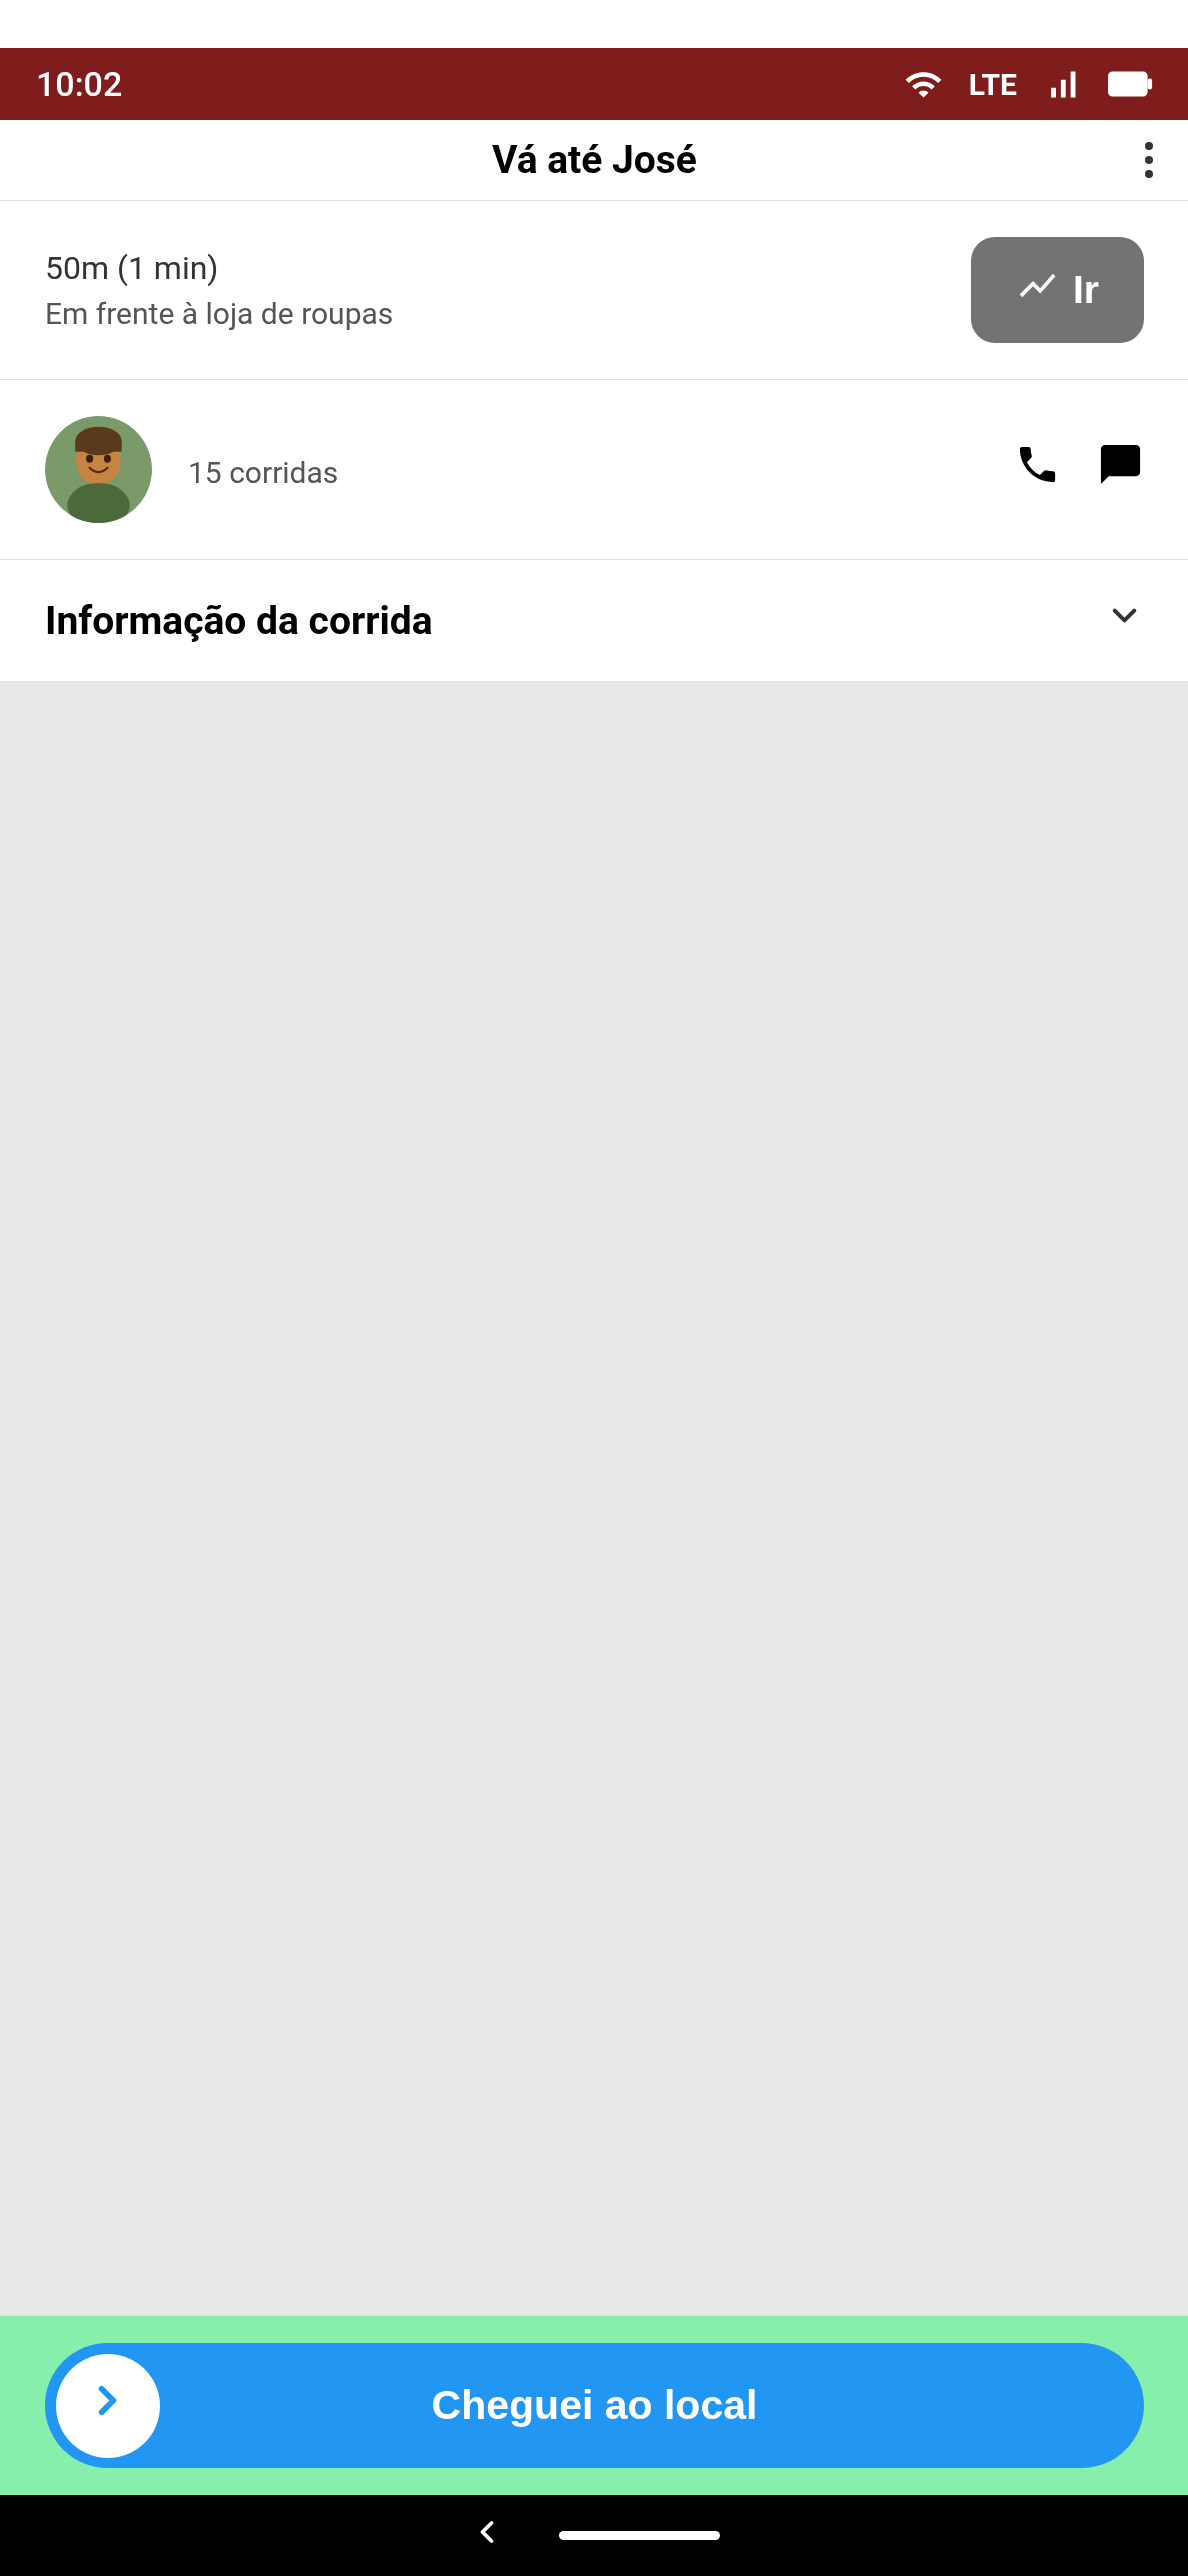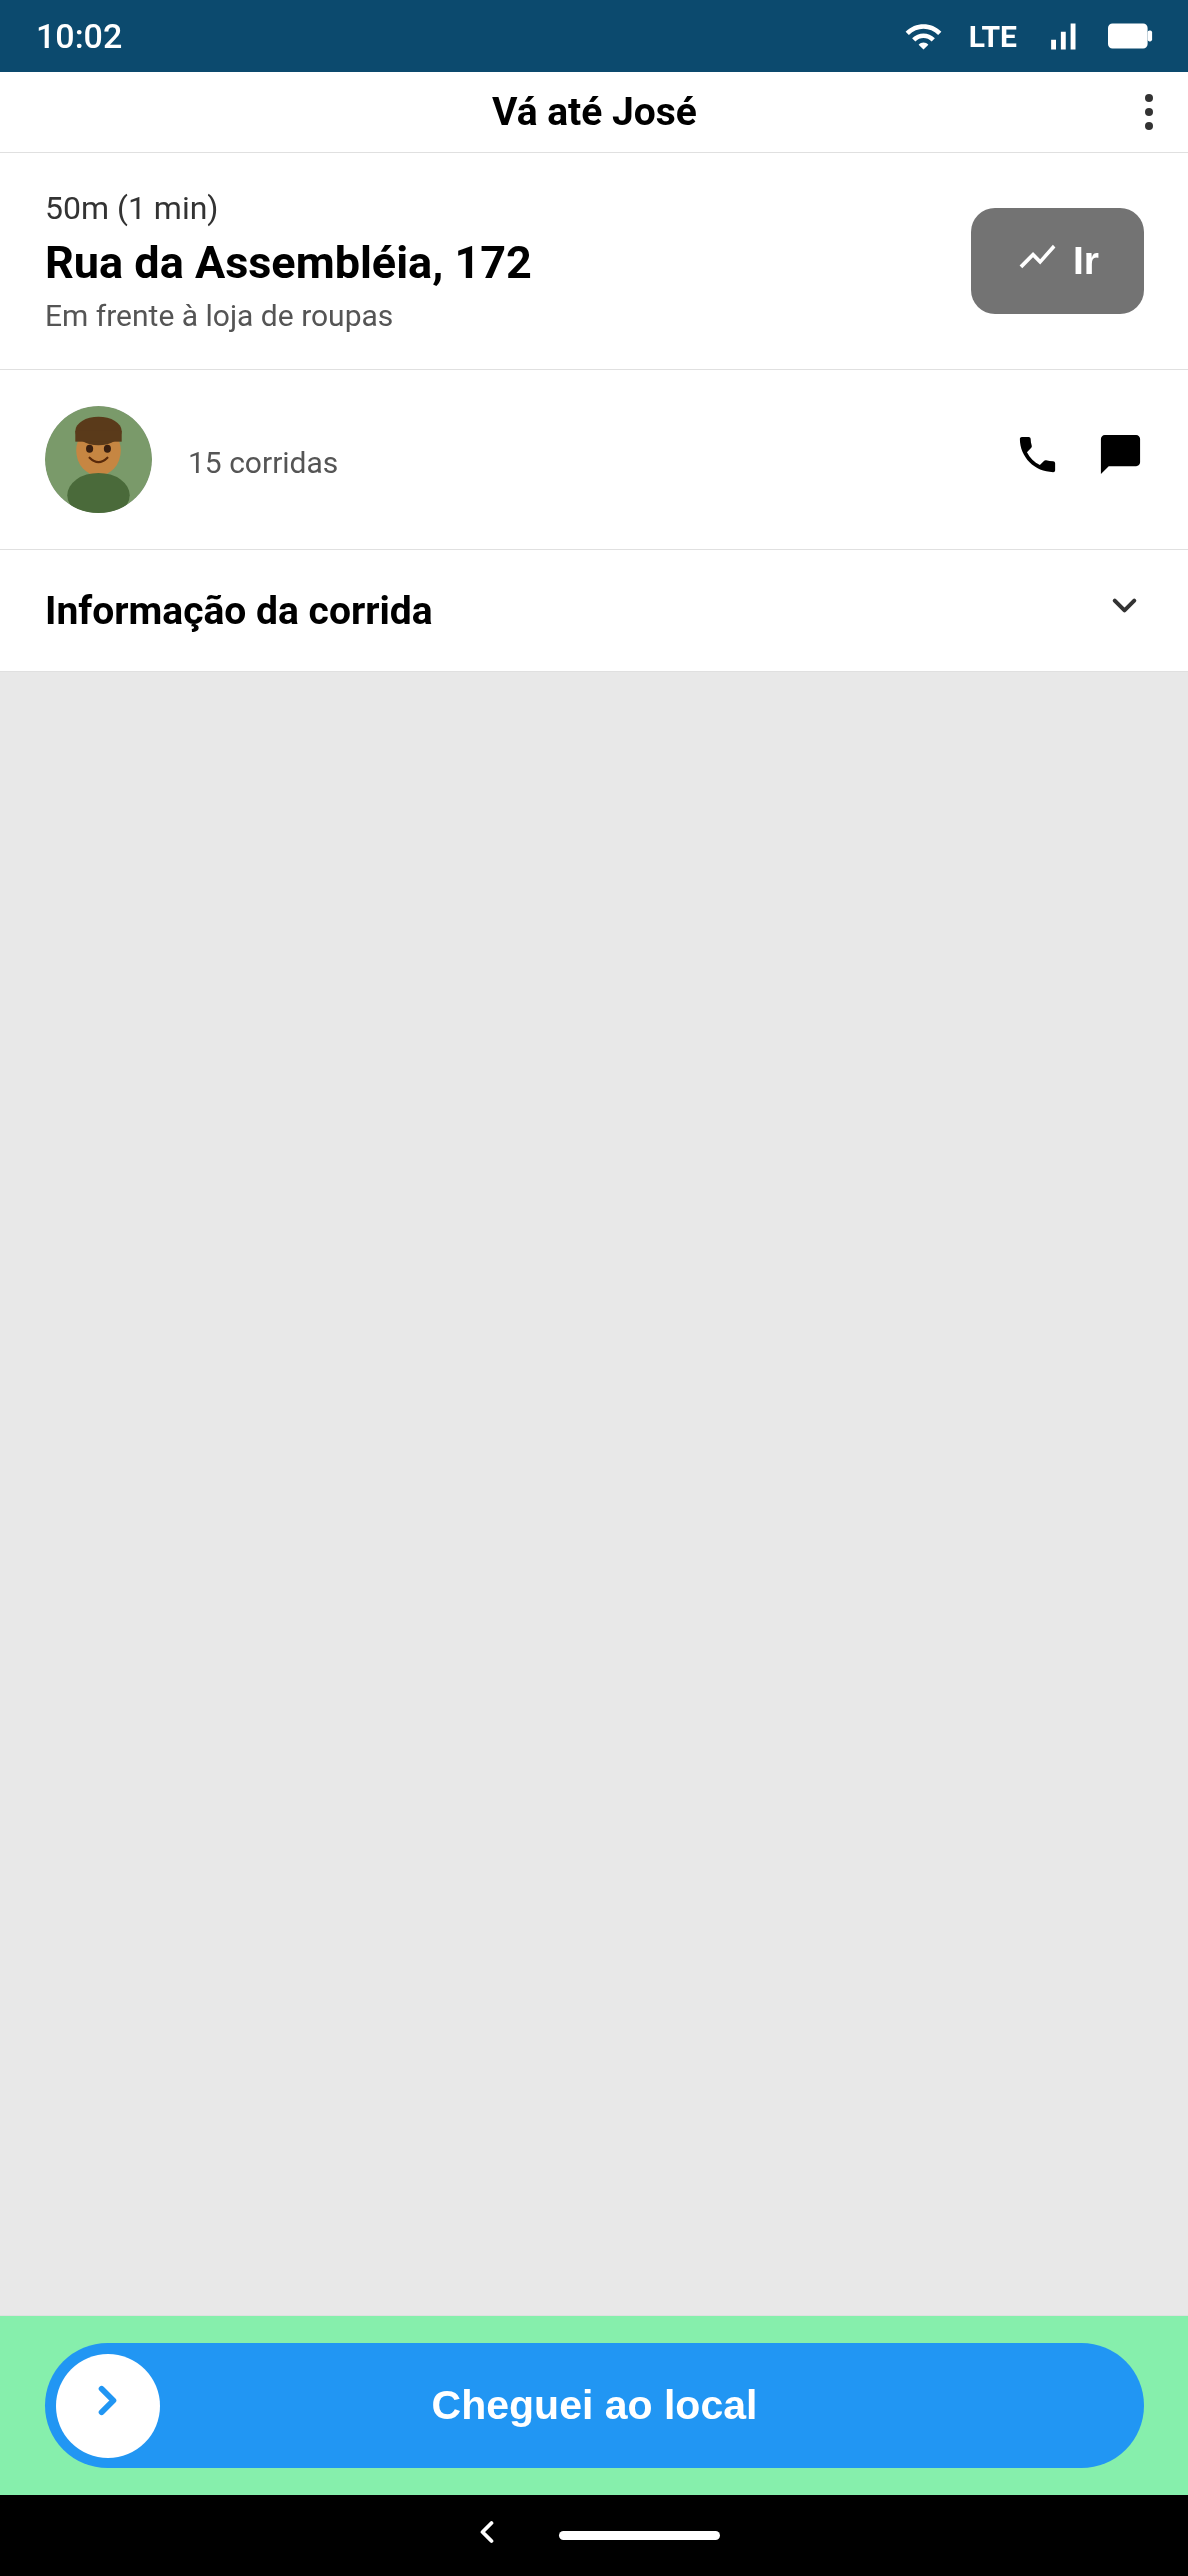--- a/index.html
+++ b/index.html
@@ -9,28 +9,29 @@
       width: 1189px;
       min-height: 2576px;
       background: #fff;
       font-family: 'Roboto', Arial, sans-serif;
       display: flex;
       flex-direction: column;
     }
 
     
     .status-bar {
-      background: #0c4a6e;
+      background: #7f1d1d;
       color: #fff;
       height: 72px;
       display: flex;
       align-items: center;
       justify-content: space-between;
       padding: 0 36px;
       flex-shrink: 0;
+      margin-top: 48px;
     }
     .status-time {
       font-size: 34px;
       font-weight: 500;
     }
     .status-icons {
       display: flex;
       align-items: center;
       gap: 26px;
     }
@@ -283,21 +284,20 @@
   <div class="app-bar-menu">
     <span class="dot"></span>
     <span class="dot"></span>
     <span class="dot"></span>
   </div>
 </div>
 
 <div class="address-section">
   <div class="address-info">
     <div class="address-distance">50m (1 min)</div>
-    <div class="address-street">Rua da Assembléia, 172</div>
     <div class="address-hint">Em frente à loja de roupas</div>
   </div>
   <button class="go-button">
     <span>
       <svg width="43" height="43" viewBox="0 0 24 24" fill="white">
         <path d="M3.5 18.49l6-6.01 4 4L22 6.92l-1.41-1.41-7.09 7.97-4-4L2 16.99z"></path>
       </svg>
     </span>
     <span>Ir</span>
   </button>

